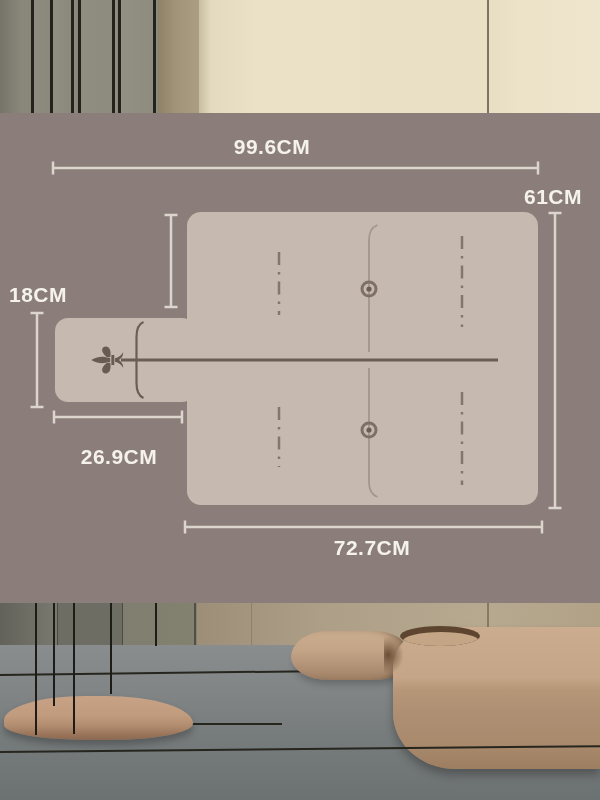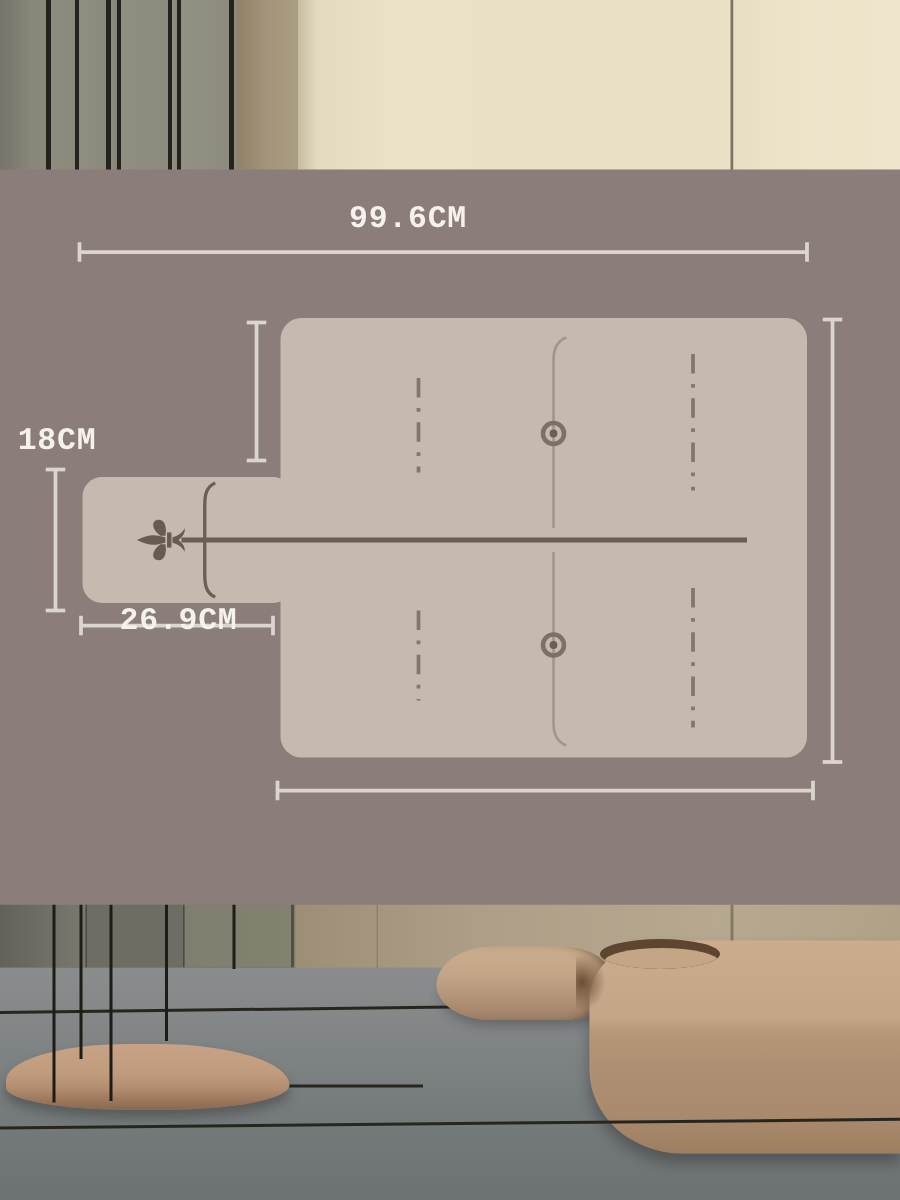--- a/index.html
+++ b/index.html
@@ -1,18 +1,18 @@
 <!DOCTYPE html>
 <html><head>
 <meta charset="utf-8">
 <style>
   html,body{margin:0;padding:0;background:#55504c;}
   .stage{
     position:relative;width:600px;height:800px;overflow:hidden;
-    font-family:Liberation Mono, monospace;
+    font-family:Liberation Sans, sans-serif;
     background:#8b7d79;
   }
   .stage *{position:absolute;box-sizing:border-box;}
 
   
   .wall-top{left:0;top:0;width:600px;height:115px;background:#e9e0c6;}
   .fluted-panel{left:0;top:0;width:158px;height:115px;
     background:linear-gradient(90deg,
       #76746a 0px,#8a887a 22px,#898779 31px,#24221c 31px,#24221c 34px,#8e8c7e 34px,
       #8a887a 50px,#24221c 50px,#24221c 53px,#908e80 53px,
@@ -186,16 +186,18 @@
       </g>
       <g>
         <path d="M185,527 H542"></path>
           <path d="M185,520.5 V533.5"></path>
           <path d="M542,520.5 V533.5"></path>
       </g>
     </g>
   </svg>
 
   <div class="dim-label" style="left:192px;top:136px;width:160px;">99.6CM</div>
+  <div class="dim-label" style="left:505px;top:186px;width:96px;">61CM</div>
   <div class="dim-label" style="left:-12px;top:284px;width:100px;">18CM</div>
-  <div class="dim-label" style="left:44px;top:404px;width:150px;">26.9CM</div>
+  <div class="dim-label" style="left:44px;top:446px;width:150px;">26.9CM</div>
+  <div class="dim-label" style="left:292px;top:537px;width:160px;">72.7CM</div>
 
 </div>
 
 </body></html>

